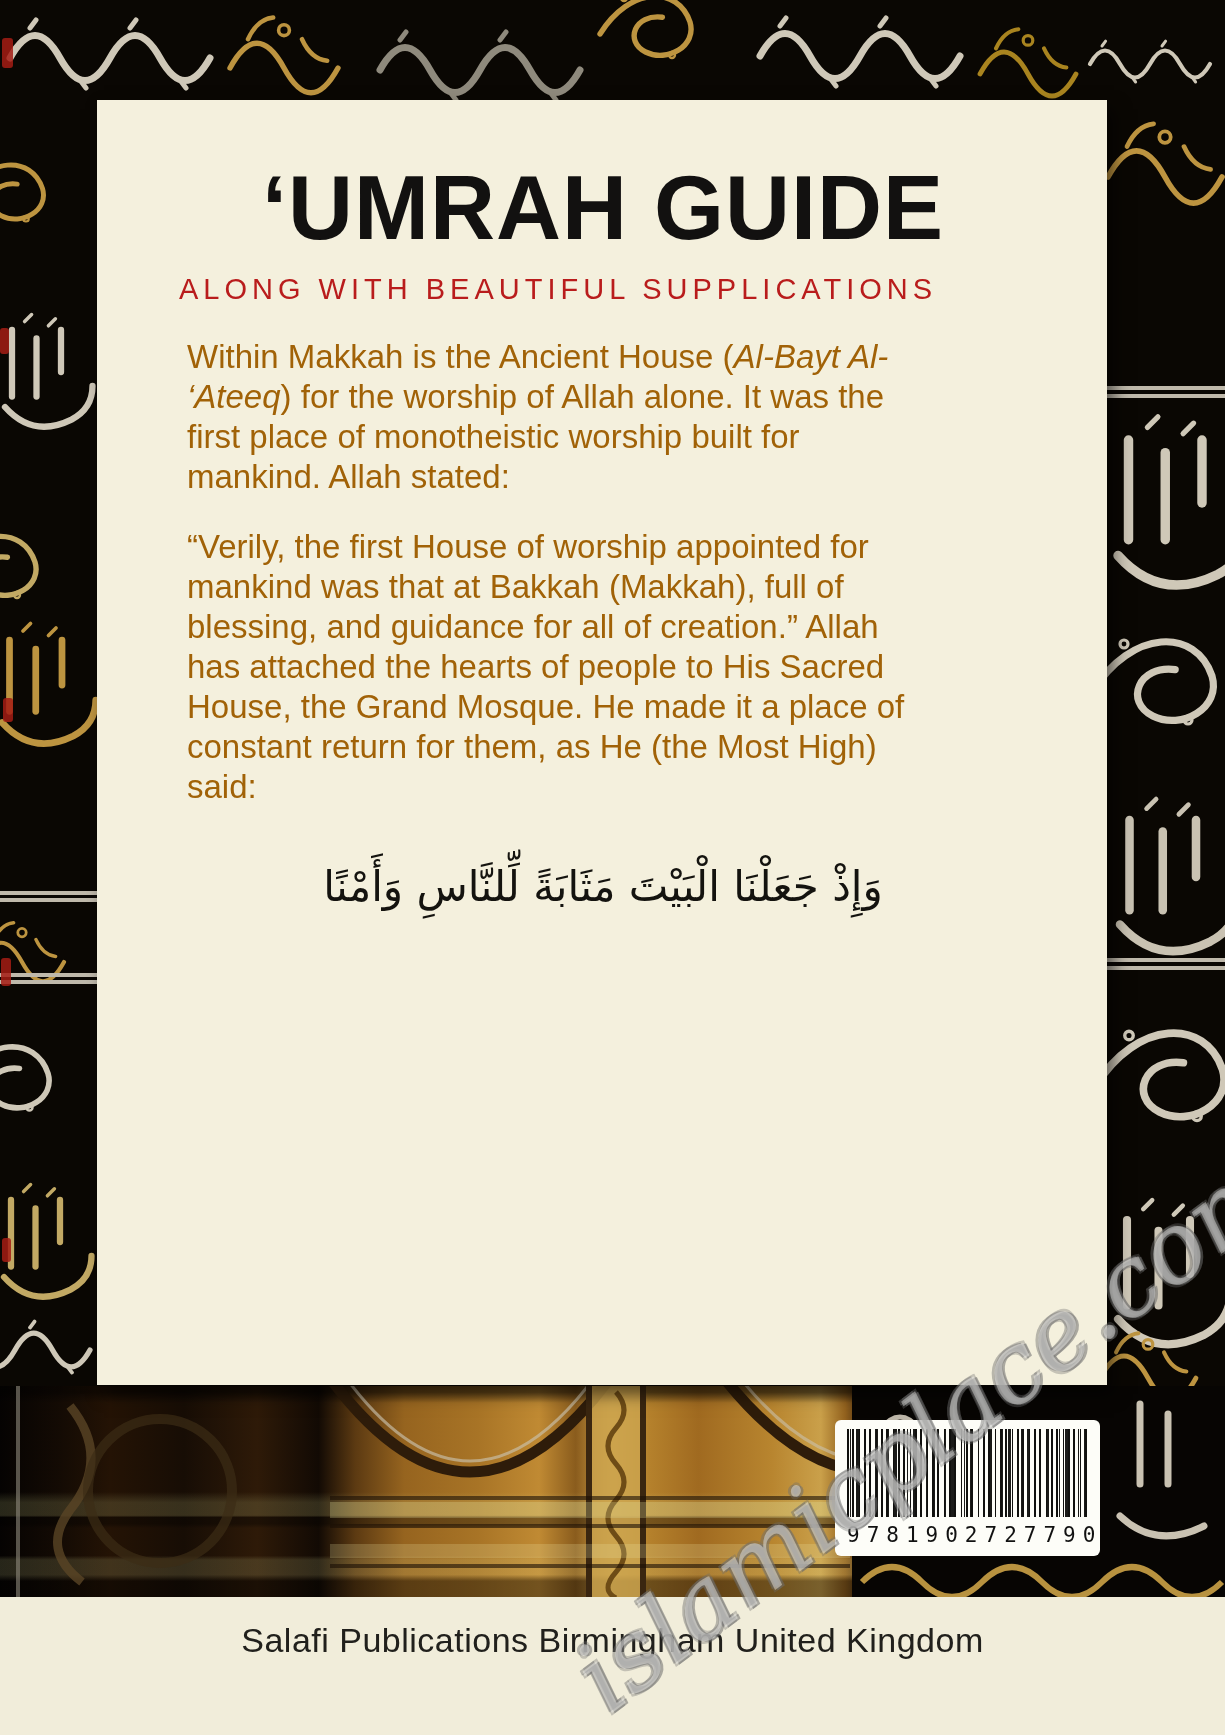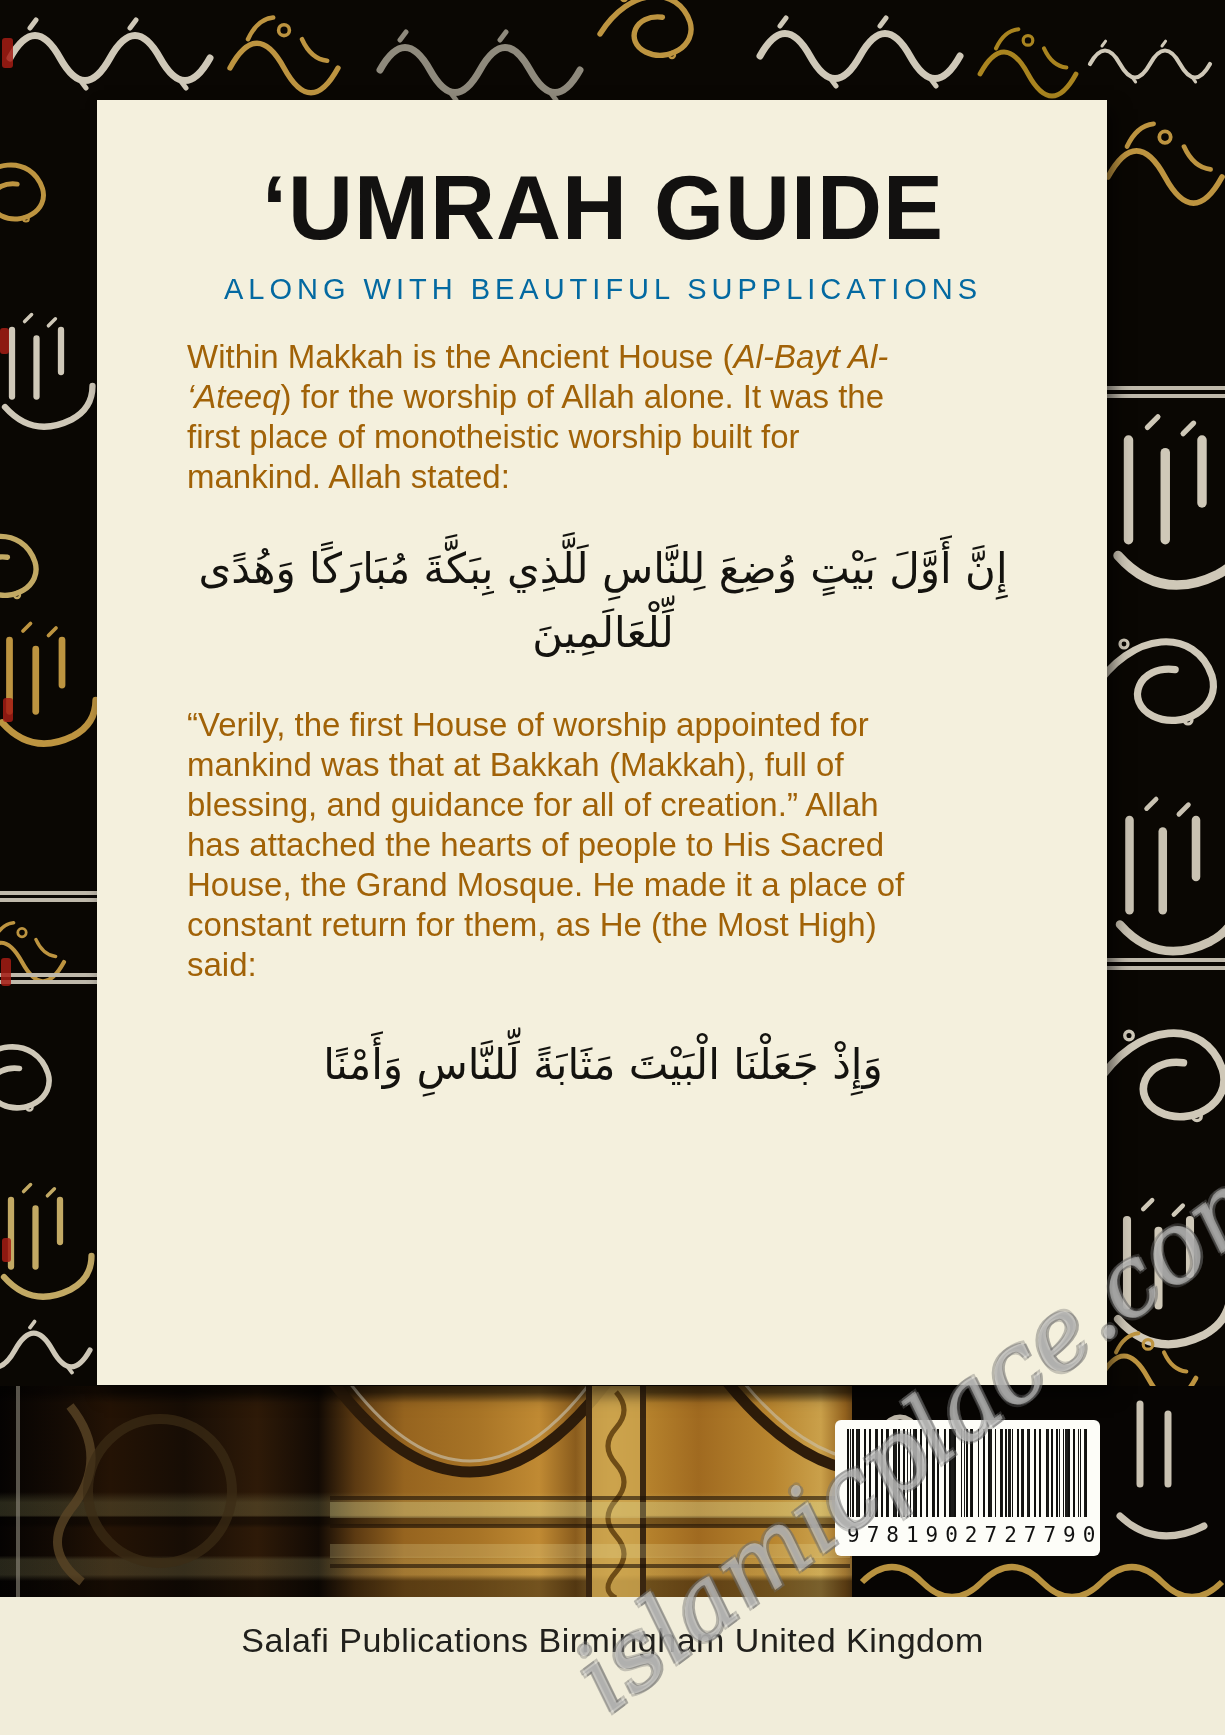--- a/index.html
+++ b/index.html
@@ -41,22 +41,22 @@
   }
   .tagline{
     text-align:center;font-size:33px;letter-spacing:1px;line-height:40px;
     color:#181714;
   }
   .book-title{
     text-align:center;font-size:90px;font-weight:bold;letter-spacing:1px;
     line-height:92px;margin-top:28px;color:#121110;
   }
   .subtitle{
-    text-align:center;font-size:29px;letter-spacing:5px;line-height:35px;
-    margin-top:18px;color:#0369a1;
+    text-align:left;font-size:29px;letter-spacing:5px;line-height:35px;
+    margin-top:18px;color:#b91c1c;
   }
   .body-par{
     white-space:pre-line;
     font-size:33px;line-height:40px;color:#a16207;
     margin:30px 0 0 8px;
   }
   .body-par .it{font-style:italic;}
   .arabic{
     direction:rtl;text-align:center;
     font-family:"DejaVu Sans",sans-serif;
@@ -211,21 +211,20 @@
 
   <div class="panel">
     <div class="book-title">‘UMRAH GUIDE</div>
     <div class="subtitle">ALONG WITH BEAUTIFUL SUPPLICATIONS</div>
 
     <p class="body-par"><span>Within Makkah is the Ancient House (</span><span class="it">Al-Bayt Al-
 ‘Ateeq</span><span>) for the worship of Allah alone. It was the
 first place of monotheistic worship built for
 mankind. Allah stated:</span></p>
 
-    <div class="arabic arabic-1">إِنَّ أَوَّلَ بَيْتٍ وُضِعَ لِلنَّاسِ لَلَّذِي بِبَكَّةَ مُبَارَكًا وَهُدًى لِّلْعَالَمِينَ</div>
 
     <p class="body-par">“Verily, the first House of worship appointed for
 mankind was that at Bakkah (Makkah), full of
 blessing, and guidance for all of creation.” Allah
 has attached the hearts of people to His Sacred
 House, the Grand Mosque. He made it a place of
 constant return for them, as He (the Most High)
 said:</p>
 
     <div class="arabic arabic-2">وَإِذْ جَعَلْنَا الْبَيْتَ مَثَابَةً لِّلنَّاسِ وَأَمْنًا</div>

